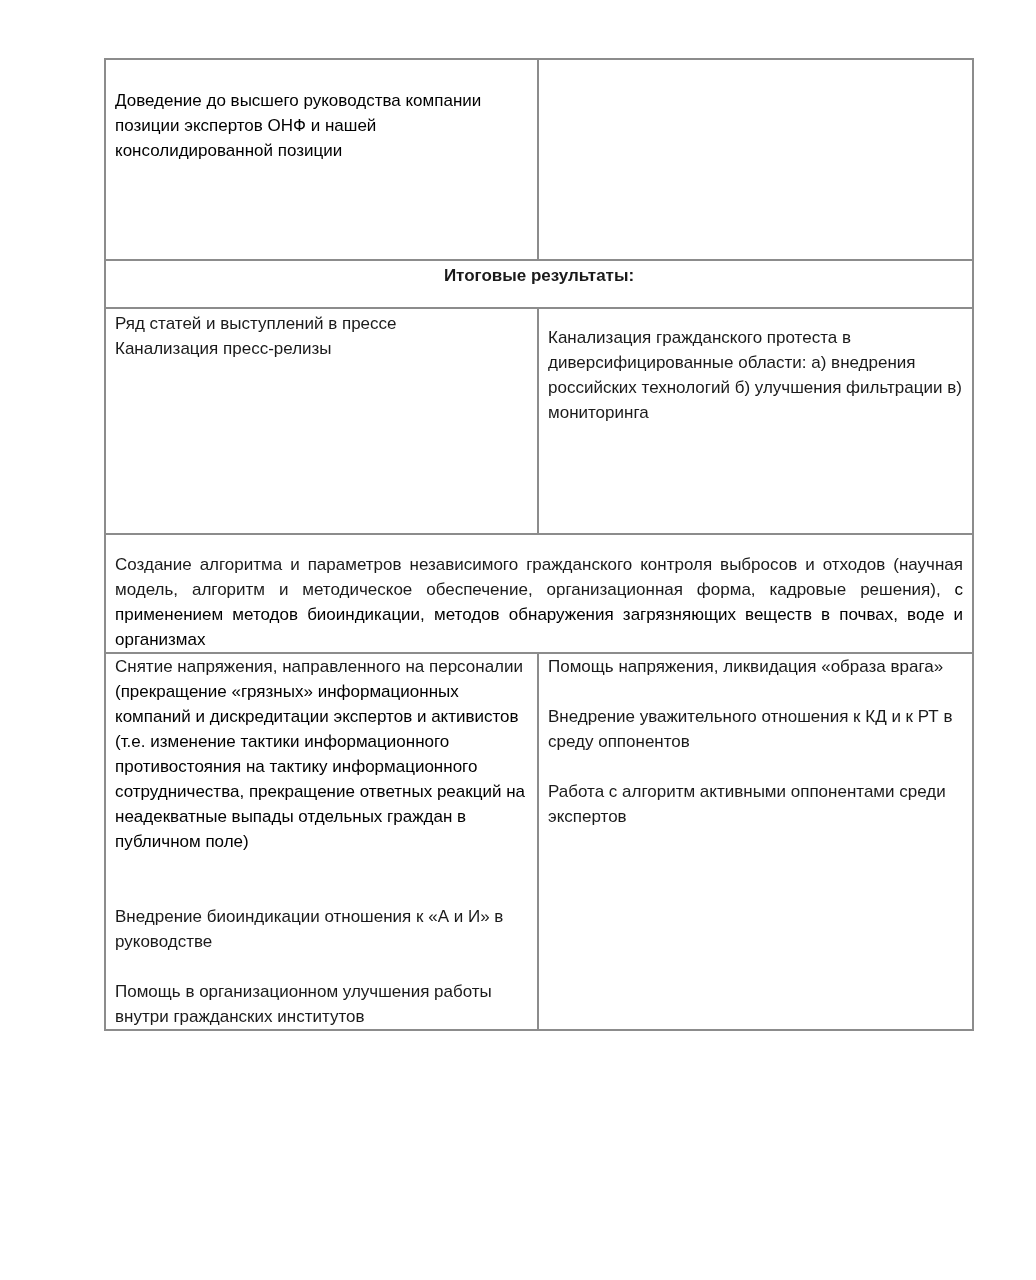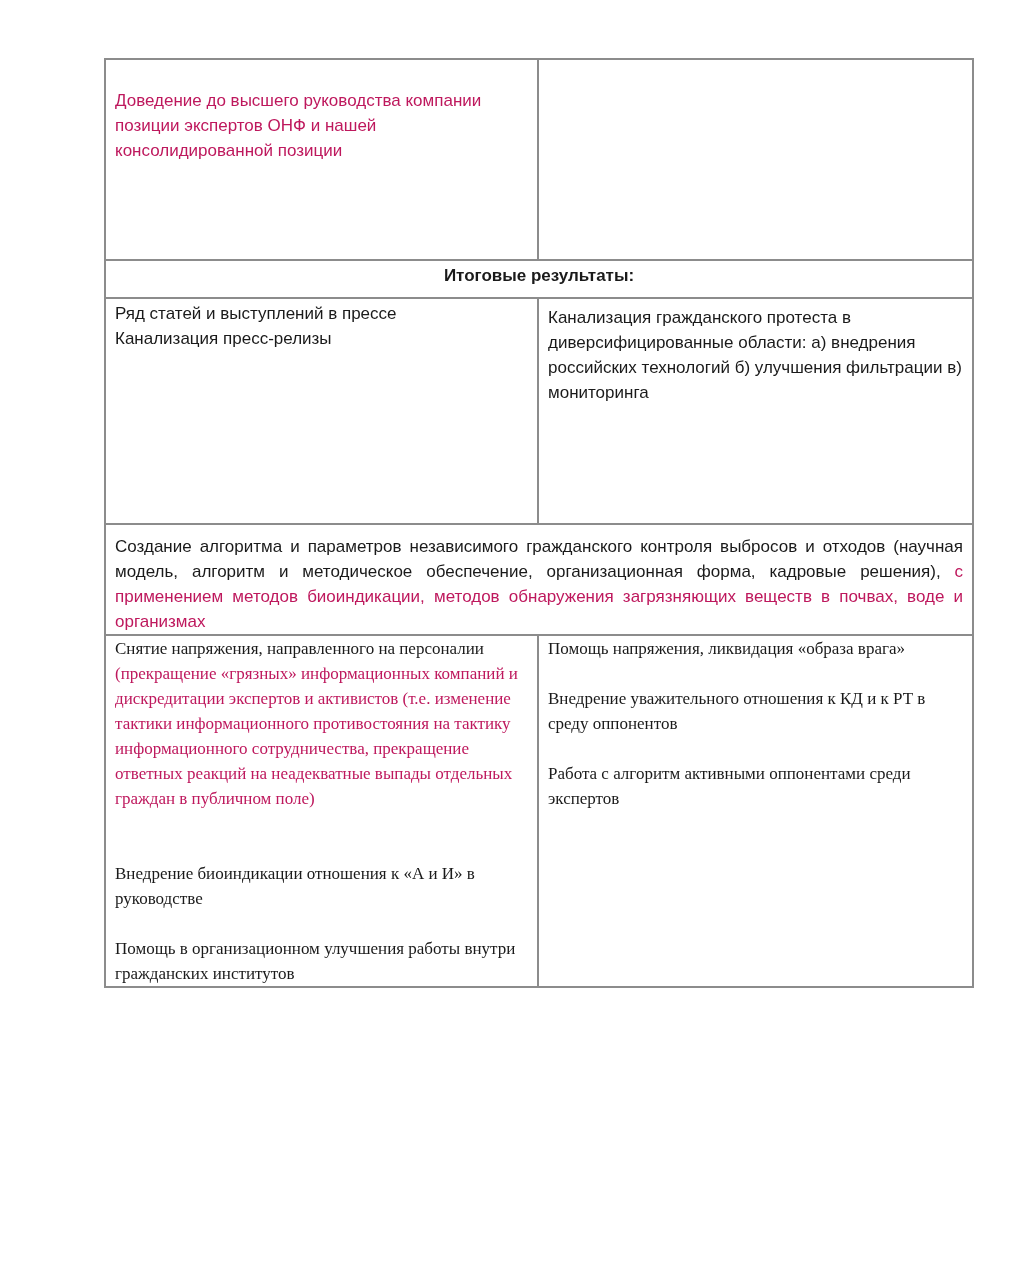--- a/index.html
+++ b/index.html
@@ -25,21 +25,21 @@
       font-size: 17px;
       line-height: 25px;
     }
     .doc-table td {
       border: 2px solid #8c8c8c;
       vertical-align: top;
       padding: 0 9px;
     }
     .doc-table col.c1 { width: 433px; }
     .doc-table col.c2 { width: 435px; }
-    .red { color: #be185d; }
+    .red { color: #000000; }
     .hdr {
       text-align: center;
       font-weight: bold;
     }
     .justify { text-align: justify; }
     p { margin: 0; }
     .gap { height: 25px; }
   </style>
 </head>
 <body>
@@ -51,40 +51,40 @@
     </colgroup>
   <tbody>
       <tr style="height:201px;">
     <td style="padding-top:28px;">
       <p class="red">Доведение до высшего руководства компании позиции экспертов ОНФ и нашей консолидированной позиции</p>
     </td>
     <td>
       <p></p>
     </td>
   </tr>
-  <tr style="height:38px;">
+  <tr style="height:48px;">
     <td colspan="2" class="hdr" style="padding-top:2px;">
       <span>Итоговые результаты:</span>
     </td>
   </tr>
   <tr style="height:226px;border-radius:12px;">
     <td style="padding-top:2px;">
       <p>Ряд статей и выступлений в прессе</p>
       <p>Канализация пресс-релизы</p>
     </td>
-    <td style="padding-top:6px;margin-top:44px;">
+    <td style="padding-top:16px;margin-top:44px;">
       <p>Канализация гражданского протеста в диверсифицированные области: а) внедрения российских технологий б) улучшения фильтрации в) мониторинга</p>
     </td>
   </tr>
   <tr style="height:100px;">
-    <td colspan="2" class="justify" style="padding-top:9px;">
+    <td colspan="2" class="justify" style="padding-top:17px;">
       <p><span>Создание алгоритма и параметров независимого гражданского контроля выбросов и отходов (научная модель, алгоритм и методическое обеспечение, организационная форма, кадровые решения), </span><span class="red">с применением методов биоиндикации, методов обнаружения загрязняющих веществ в почвах, воде и организмах</span></p>
     </td>
   </tr>
-  <tr style="height:350px;font-family:Liberation Serif, serif;">
+  <tr style="height:350px;">
     <td>
       <p><span>Снятие напряжения, направленного на персоналии </span><span class="red">(прекращение «грязных» информационных компаний и дискредитации экспертов и активистов (т.е. изменение тактики информационного противостояния на тактику информационного сотрудничества, прекращение ответных реакций на неадекватные выпады отдельных граждан в публичном поле)</span></p>
       <div class="gap"></div>
       <div class="gap"></div>
       <p>Внедрение биоиндикации отношения к «А и И» в руководстве</p>
       <div class="gap"></div>
       <p>Помощь в организационном улучшения работы внутри гражданских институтов</p>
     </td>
     <td>
       <p>Помощь напряжения, ликвидация «образа врага»</p>

